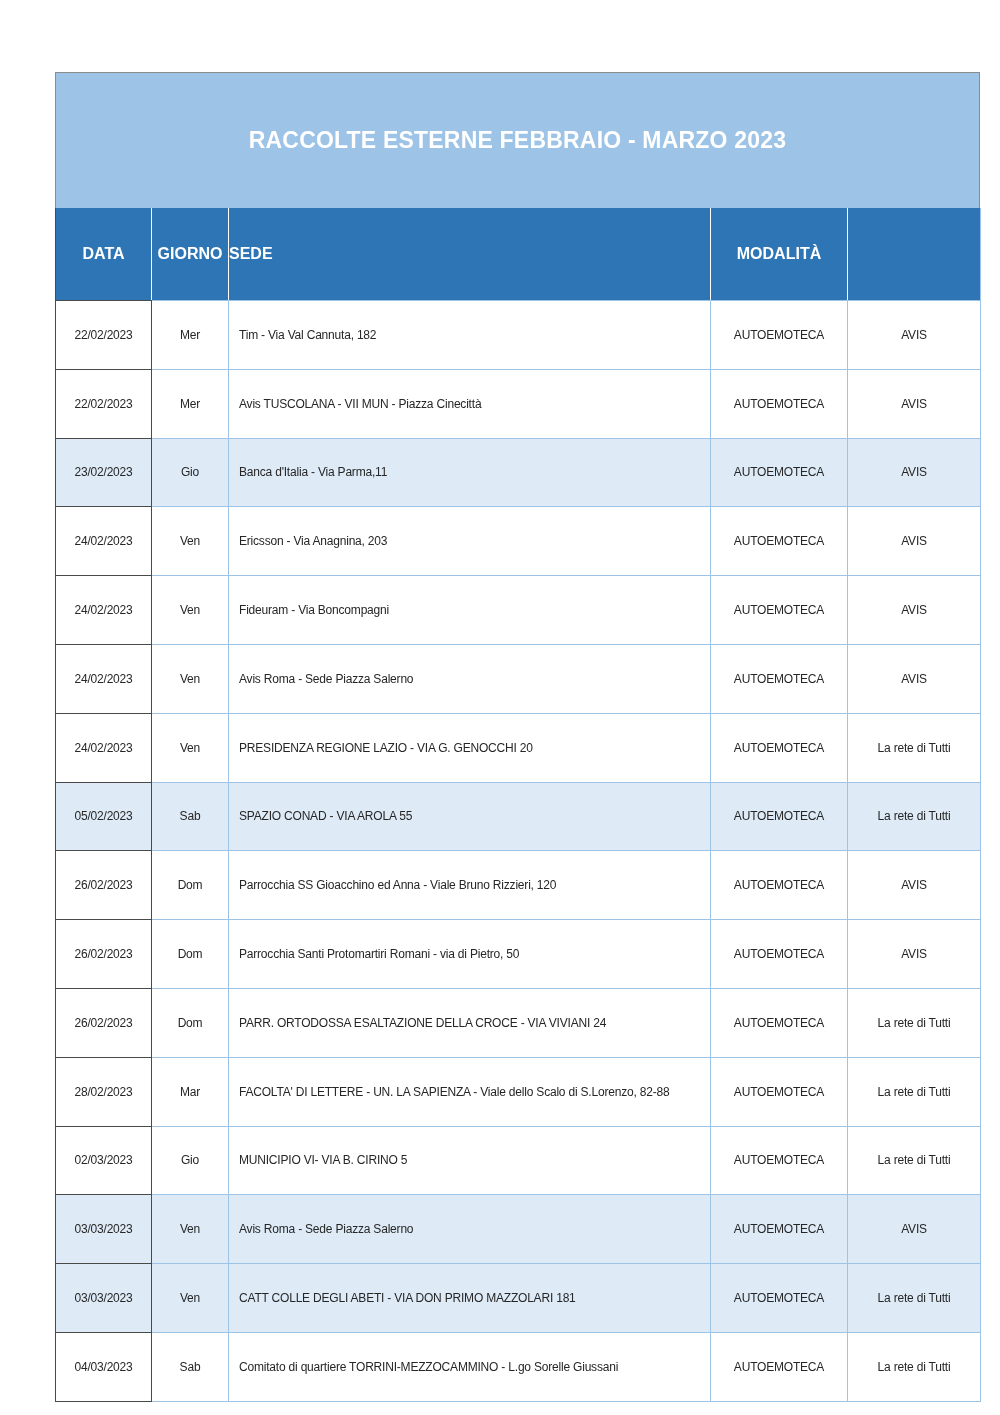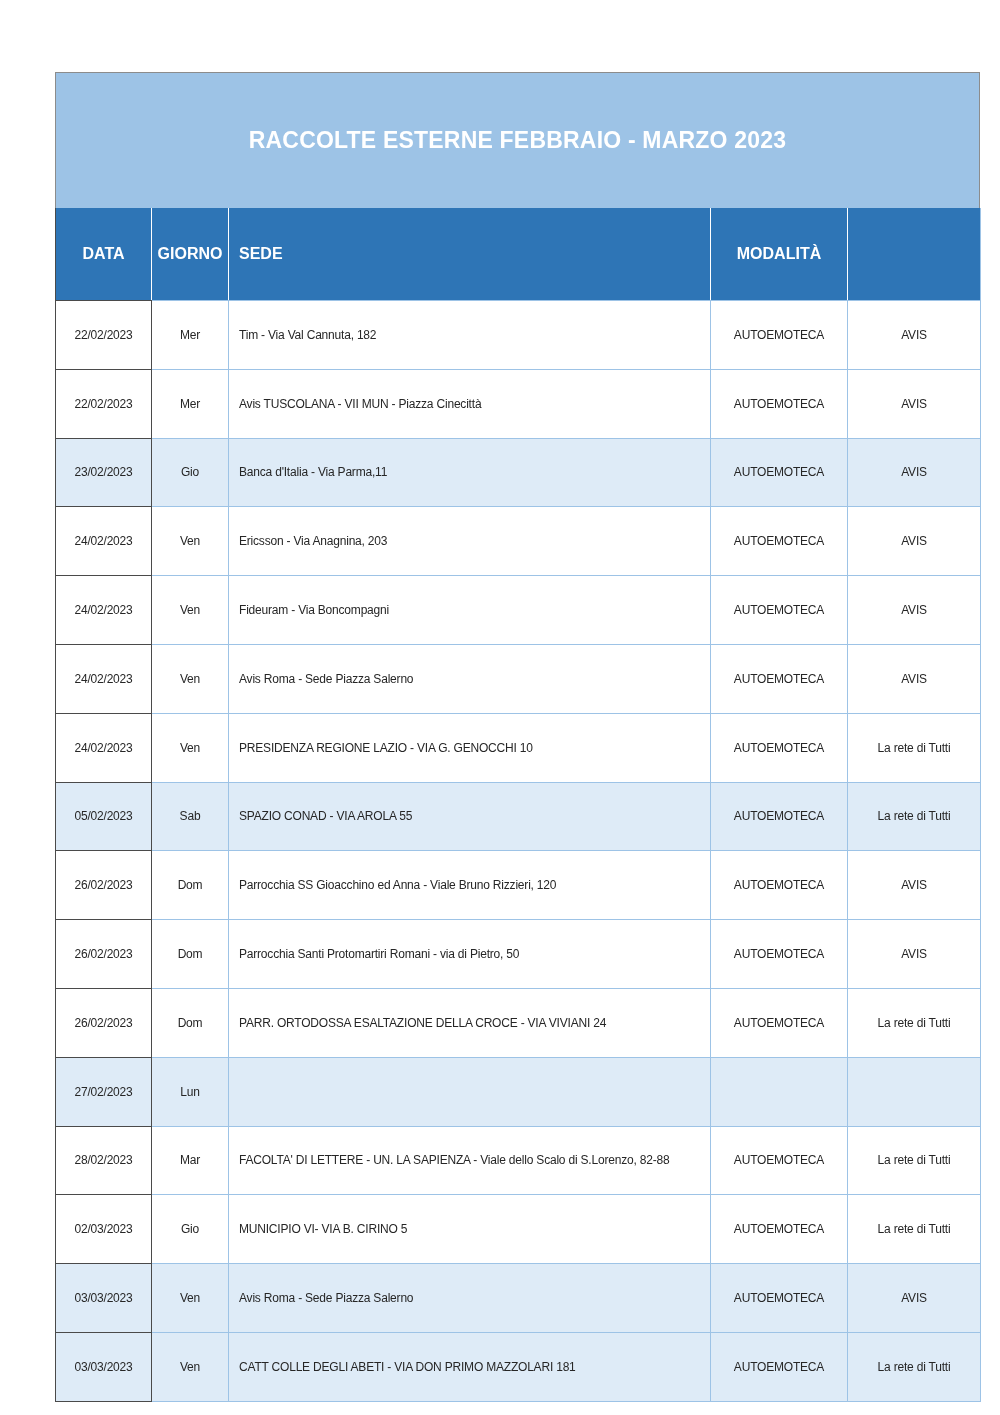--- a/index.html
+++ b/index.html
@@ -32,21 +32,21 @@
   col.w-mode{width:137px}
   col.w-org{width:133px}
 
   thead th{
     height:92px;background:var(--header-bg);color:var(--header-text);
     font-size:16px;font-weight:bold;vertical-align:middle;text-align:center;
     border-right:1px solid rgba(255,255,255,.35);
     border-bottom:1px solid var(--border-light);
     padding:0;overflow:hidden;
   }
-  thead th.c-venue{text-align:left;padding-left:10px;}
+  thead th.c-venue{text-align:left;}
   thead th.c-date{
     border-left:1px solid var(--border-dark);
     border-bottom:1px solid var(--border-dark);
   }
   thead th.c-org{border-right:1px solid var(--border-light);}
 
   tbody td{
     height:59.8px;font-size:12px;letter-spacing:-0.2px;color:var(--body-text);
     text-align:center;vertical-align:middle;background:#ffffff;
     border-right:1px solid var(--border-light);
@@ -127,21 +127,21 @@
           <tr>
             <td class="c-date">24/02/2023</td>
             <td class="c-day">Ven</td>
             <td class="c-venue">Avis Roma - Sede Piazza Salerno</td>
             <td class="c-mode">AUTOEMOTECA</td>
             <td class="c-org">AVIS</td>
           </tr>
           <tr>
             <td class="c-date">24/02/2023</td>
             <td class="c-day">Ven</td>
-            <td class="c-venue">PRESIDENZA REGIONE LAZIO - VIA G. GENOCCHI 10</td>
+            <td class="c-venue">PRESIDENZA REGIONE LAZIO - VIA G. GENOCCHI 20</td>
             <td class="c-mode">AUTOEMOTECA</td>
             <td class="c-org">La rete di Tutti</td>
           </tr>
           <tr class="shaded">
             <td class="c-date">05/02/2023</td>
             <td class="c-day">Sab</td>
             <td class="c-venue">SPAZIO CONAD - VIA AROLA 55</td>
             <td class="c-mode">AUTOEMOTECA</td>
             <td class="c-org">La rete di Tutti</td>
           </tr>
@@ -159,27 +159,20 @@
             <td class="c-mode">AUTOEMOTECA</td>
             <td class="c-org">AVIS</td>
           </tr>
           <tr>
             <td class="c-date">26/02/2023</td>
             <td class="c-day">Dom</td>
             <td class="c-venue">PARR. ORTODOSSA ESALTAZIONE DELLA CROCE - VIA VIVIANI 24</td>
             <td class="c-mode">AUTOEMOTECA</td>
             <td class="c-org">La rete di Tutti</td>
           </tr>
-          <tr class="shaded">
-            <td class="c-date">27/02/2023</td>
-            <td class="c-day">Lun</td>
-            <td class="c-venue"></td>
-            <td class="c-mode"></td>
-            <td class="c-org"></td>
-          </tr>
           <tr>
             <td class="c-date">28/02/2023</td>
             <td class="c-day">Mar</td>
             <td class="c-venue">FACOLTA' DI LETTERE - UN. LA SAPIENZA - Viale dello Scalo di S.Lorenzo, 82-88</td>
             <td class="c-mode">AUTOEMOTECA</td>
             <td class="c-org">La rete di Tutti</td>
           </tr>
           <tr>
             <td class="c-date">02/03/2023</td>
             <td class="c-day">Gio</td>
@@ -194,17 +187,24 @@
             <td class="c-mode">AUTOEMOTECA</td>
             <td class="c-org">AVIS</td>
           </tr>
           <tr class="shaded">
             <td class="c-date">03/03/2023</td>
             <td class="c-day">Ven</td>
             <td class="c-venue">CATT COLLE DEGLI ABETI - VIA DON PRIMO MAZZOLARI 181</td>
             <td class="c-mode">AUTOEMOTECA</td>
             <td class="c-org">La rete di Tutti</td>
           </tr>
+          <tr>
+            <td class="c-date">04/03/2023</td>
+            <td class="c-day">Sab</td>
+            <td class="c-venue">Comitato di quartiere TORRINI-MEZZOCAMMINO - L.go Sorelle Giussani</td>
+            <td class="c-mode">AUTOEMOTECA</td>
+            <td class="c-org">La rete di Tutti</td>
+          </tr>
         </tbody>
     </table>
 
   </div>
 </div>
 
 </body></html>

